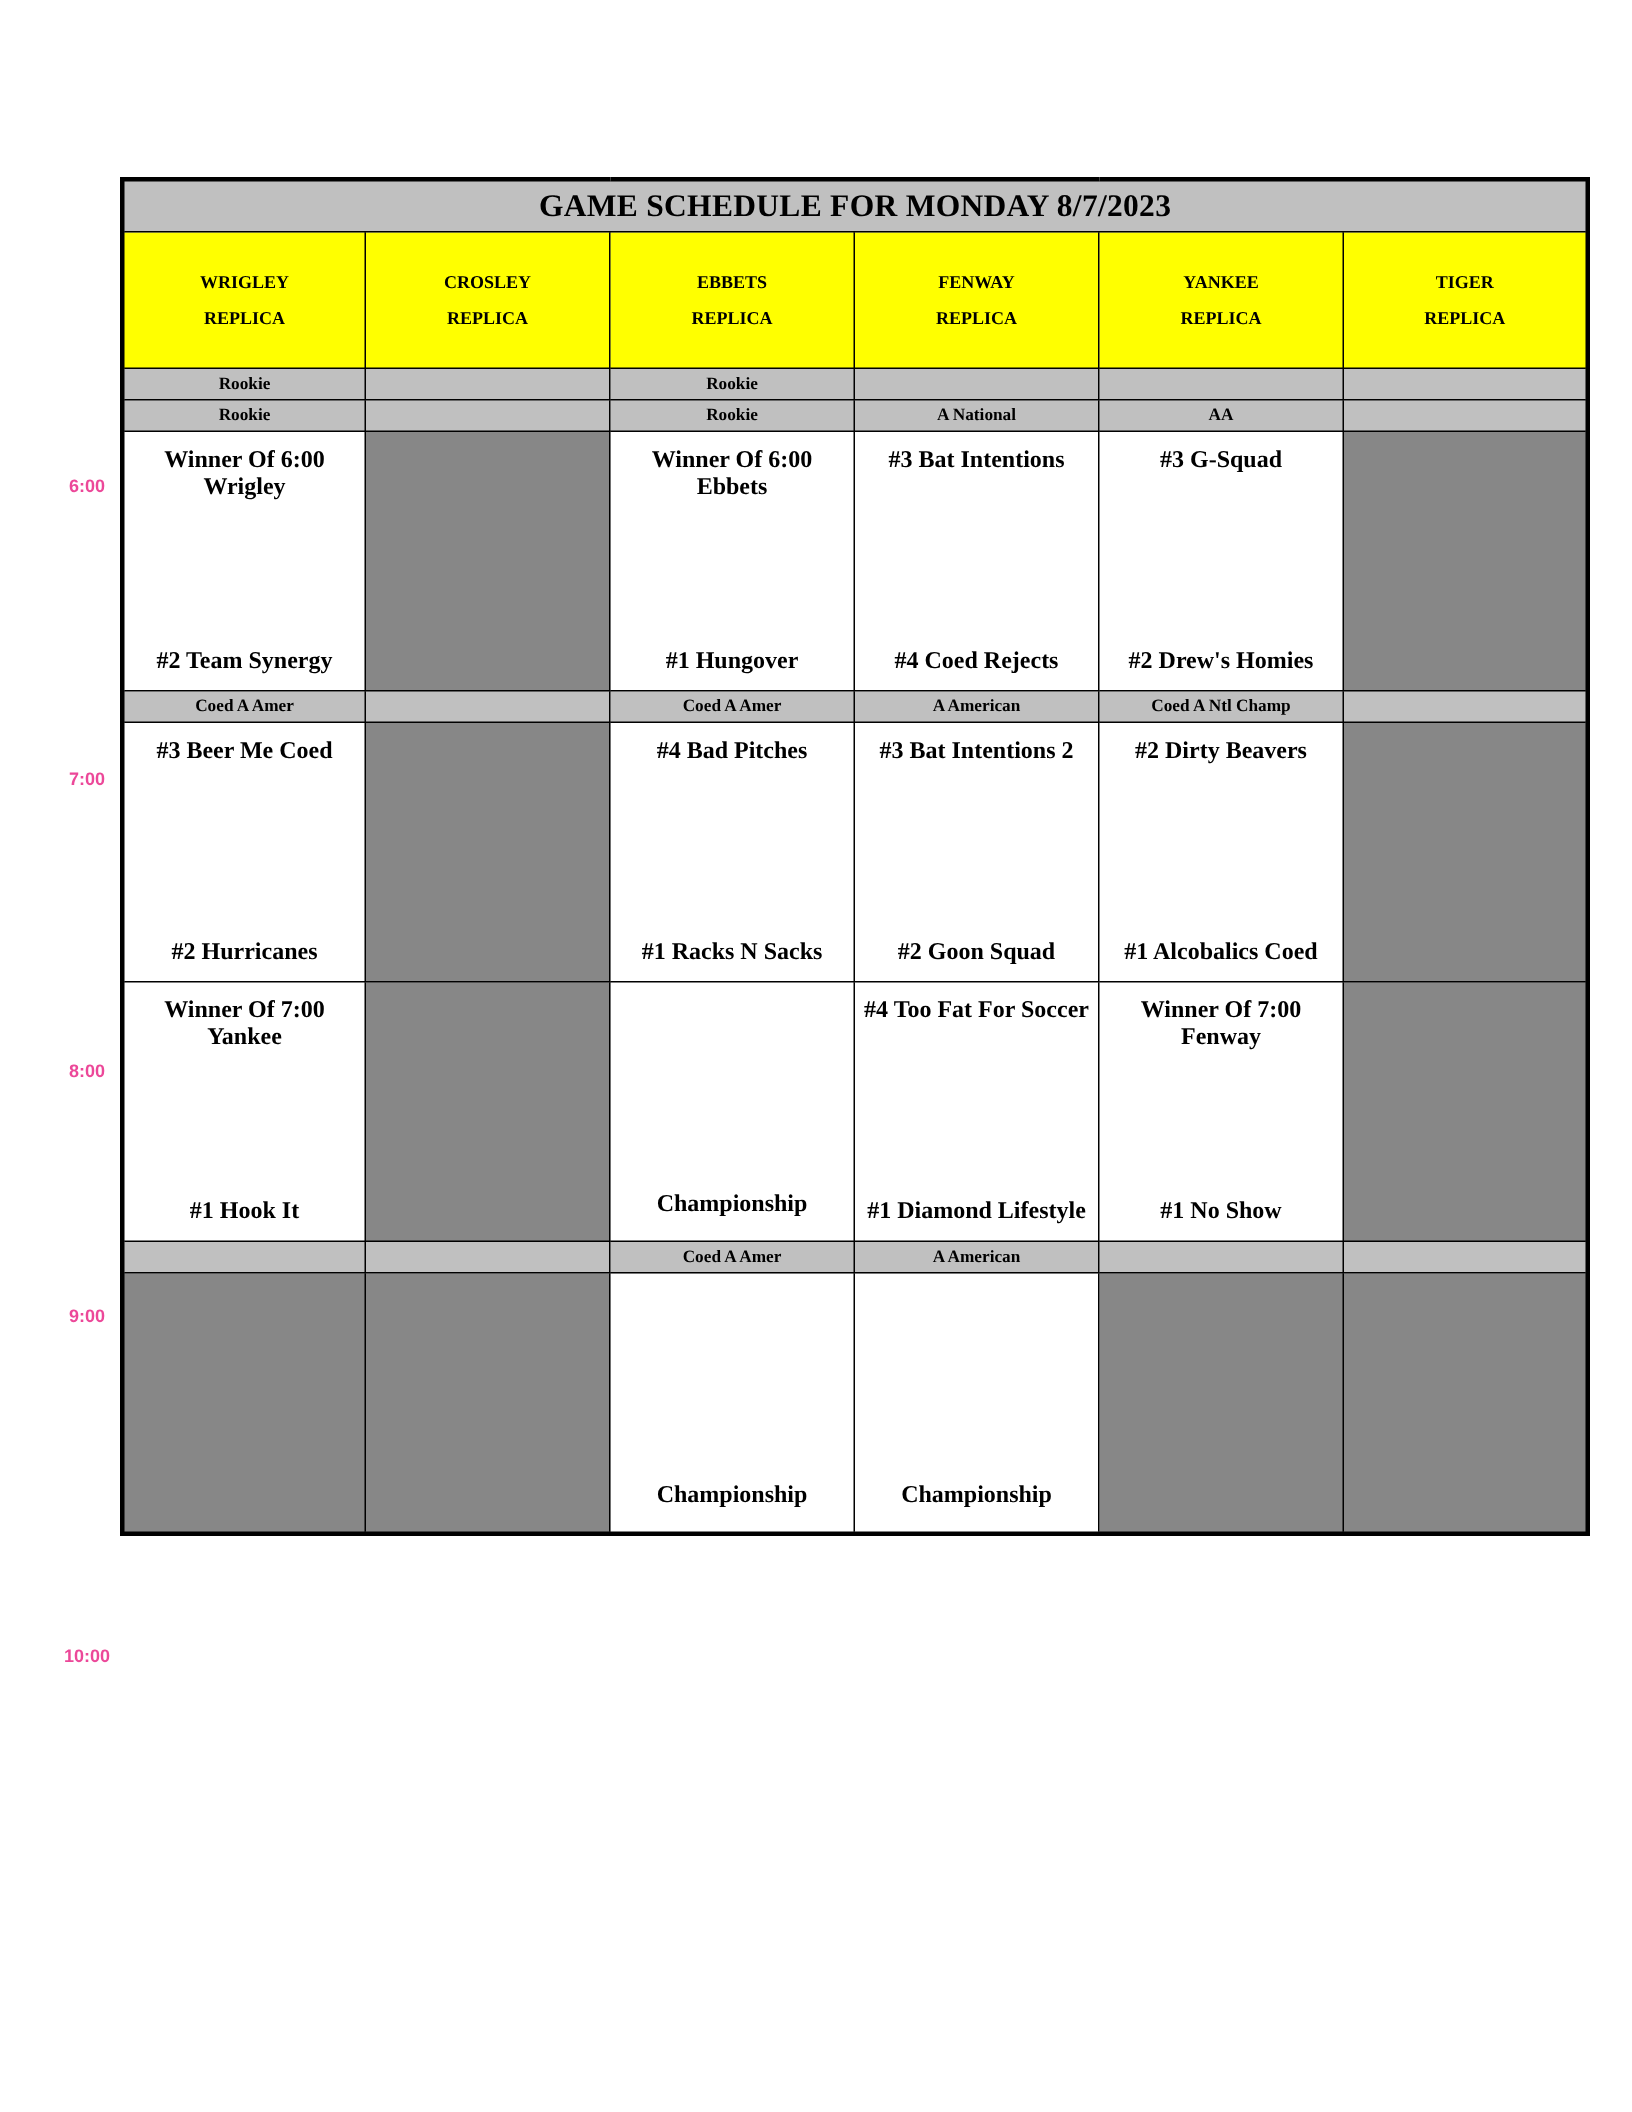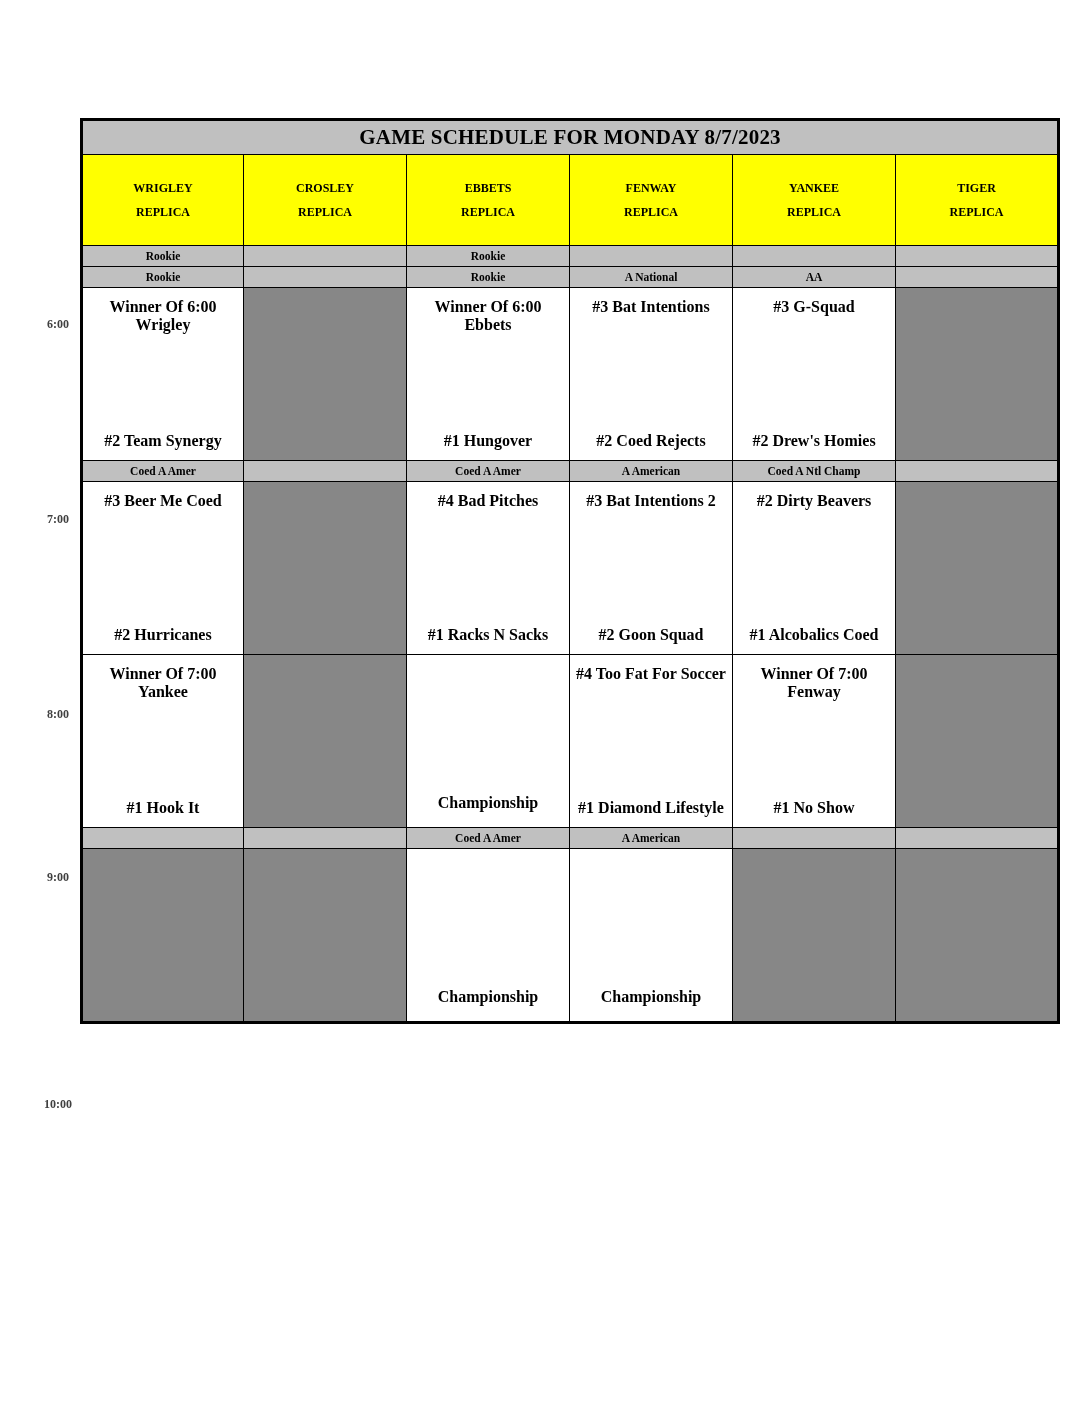--- a/index.html
+++ b/index.html
@@ -102,24 +102,24 @@
     font-size: 12.5px;
     height: 24px;
     text-align: center;
   }
   
   .time-label {
     position: absolute;
     left: 40px;
     width: 36px;
     text-align: center;
-    font-family: Liberation Serif, serif;
+    font-family: Liberation Sans, sans-serif;
     font-weight: bold;
     font-size: 12px;
-    color: #404040;
+    color: #ec4899;
   }
 </style>
 </head>
 <body>
 
 <div class="page">
 
   <div class="time-label" style="top:317px;">6:00</div>
   <div class="time-label" style="top:512px;">7:00</div>
   <div class="time-label" style="top:707px;">8:00</div>
@@ -194,21 +194,21 @@
           <td class="game-cell gray"></td>
           <td class="game-cell">
             <div class="game-inner">
               <span class="away">Winner Of 6:00 Ebbets</span>
               <span class="home">#1 Hungover</span>
             </div>
           </td>
           <td class="game-cell">
             <div class="game-inner">
               <span class="away">#3 Bat Intentions</span>
-              <span class="home">#2 Coed Rejects</span>
+              <span class="home">#4 Coed Rejects</span>
             </div>
           </td>
           <td class="game-cell">
             <div class="game-inner">
               <span class="away">#3 G-Squad</span>
               <span class="home">#2 Drew's Homies</span>
             </div>
           </td>
           <td class="game-cell gray"></td>
         </tr>

